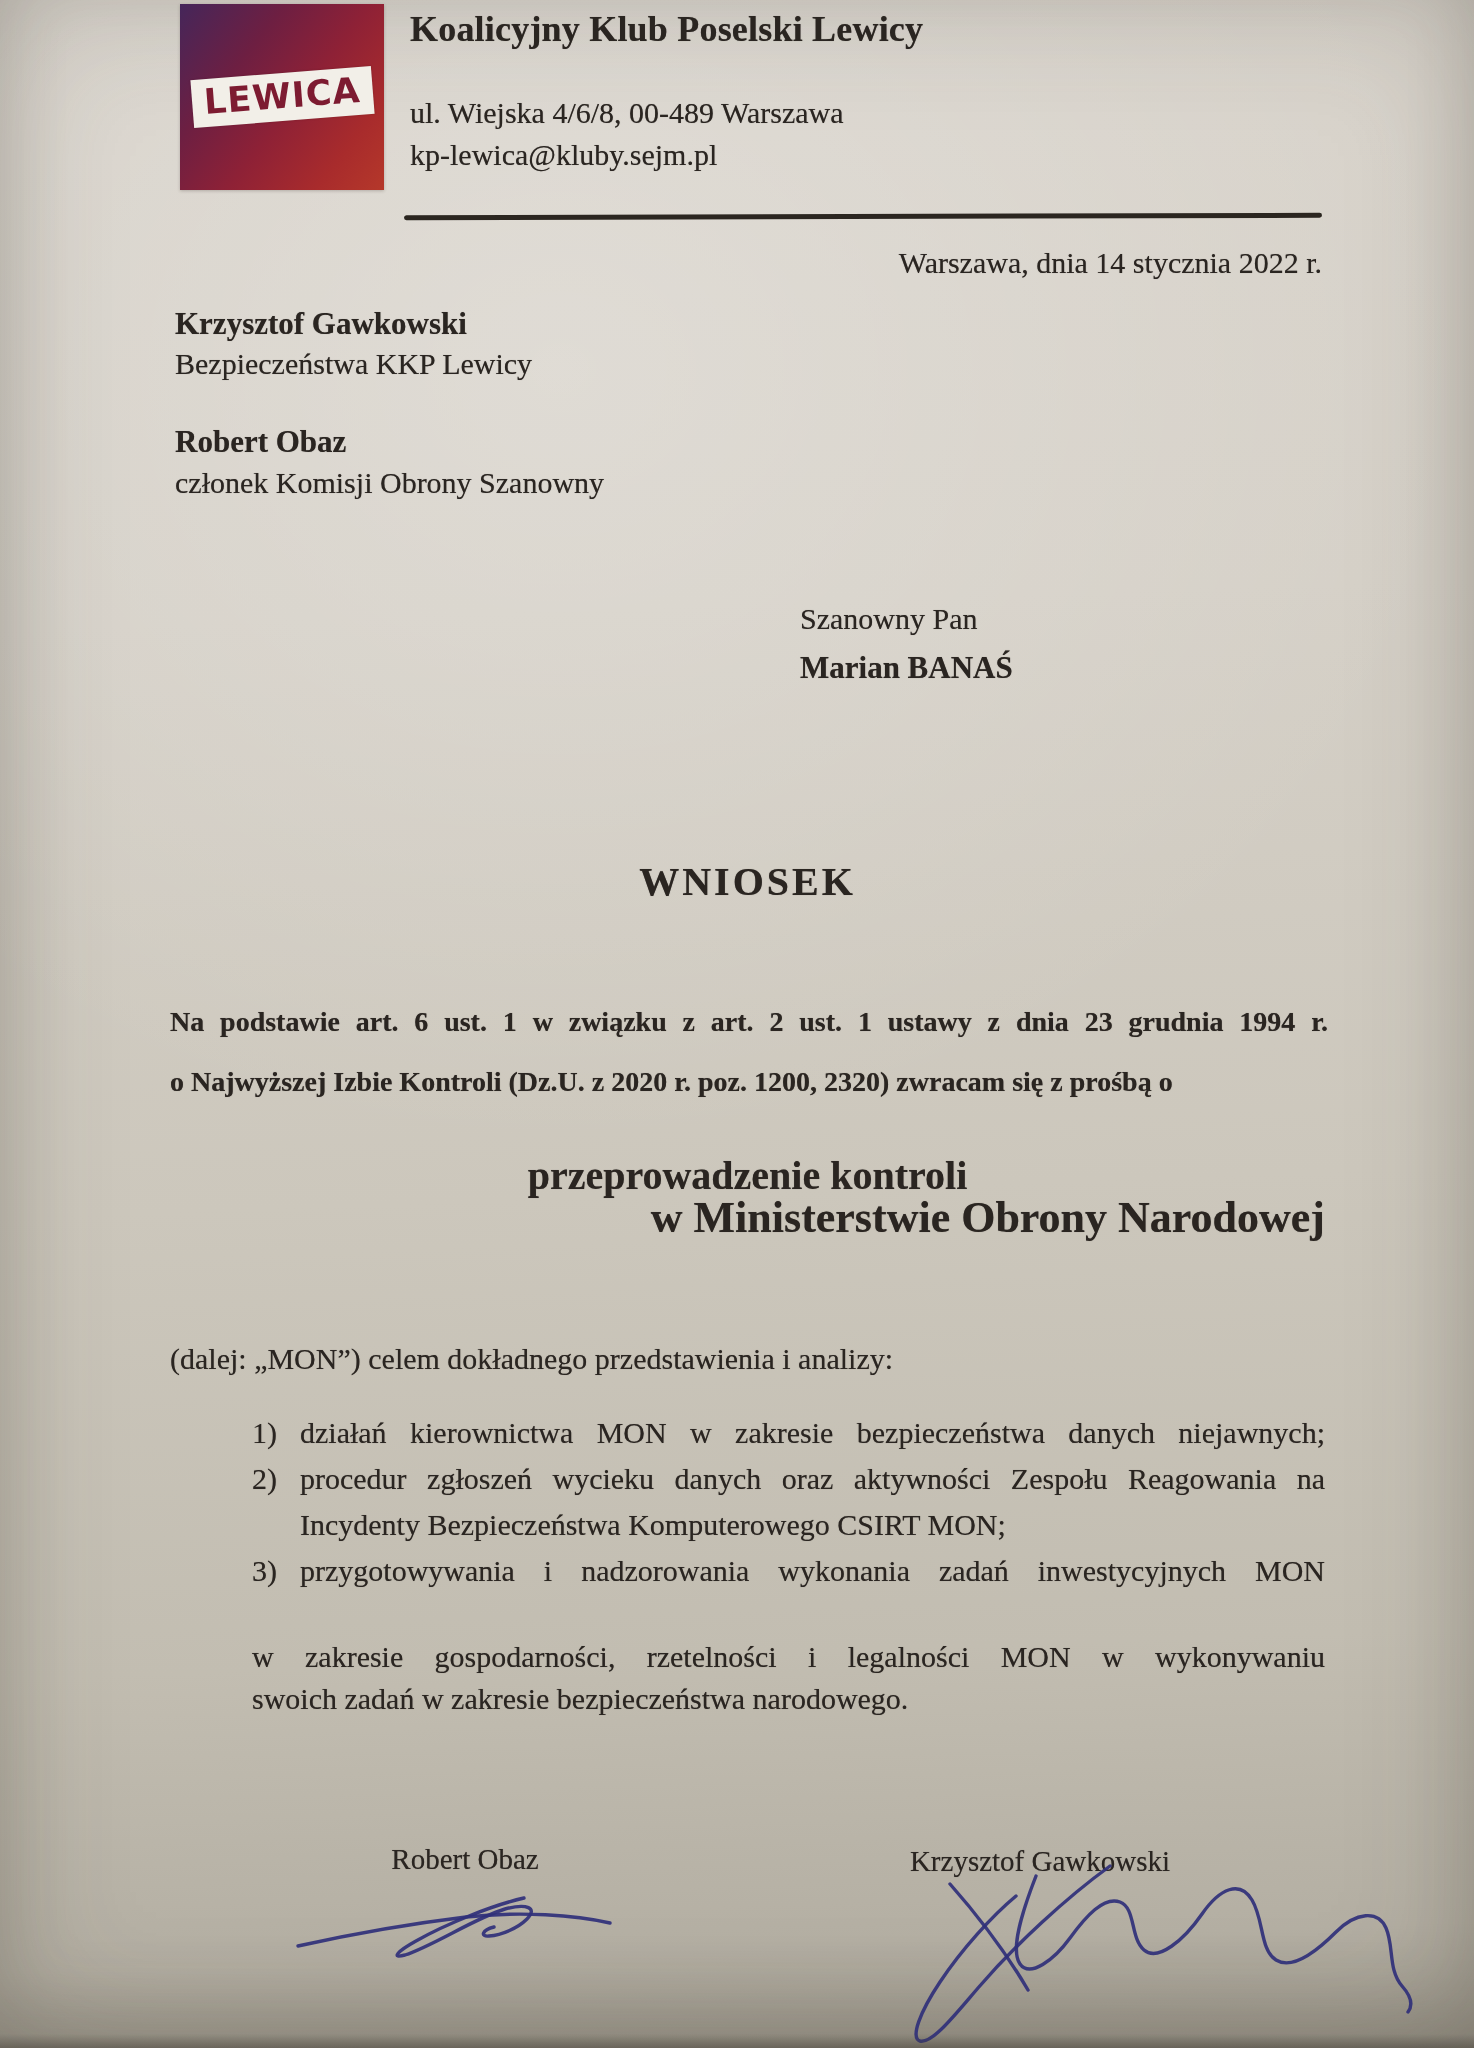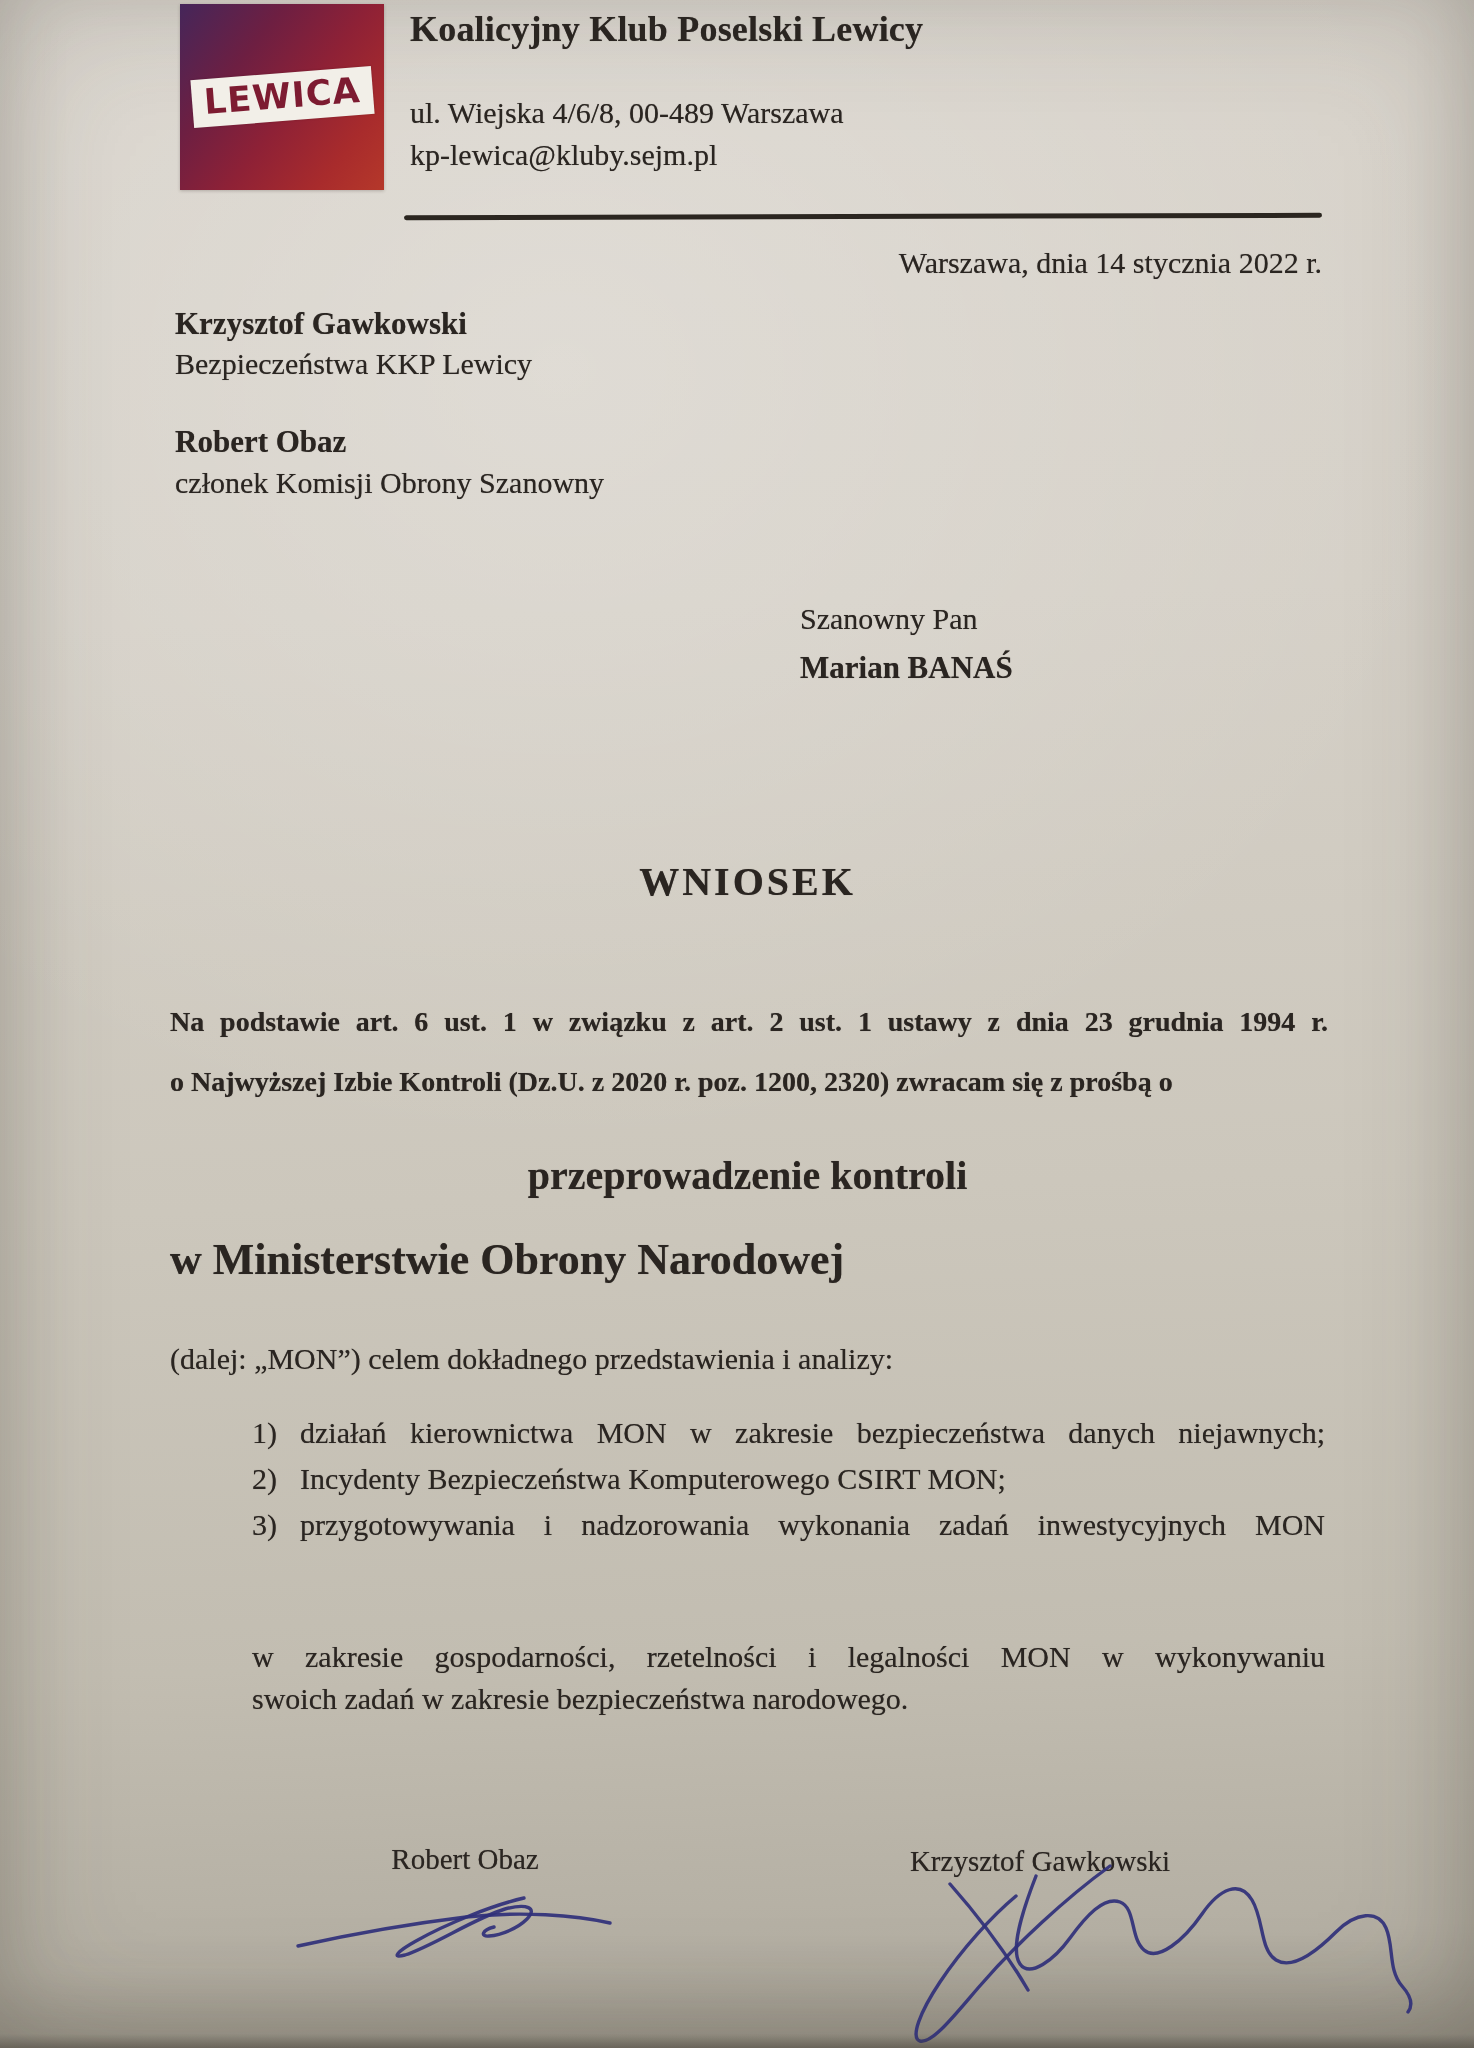--- a/index.html
+++ b/index.html
@@ -44,21 +44,21 @@
   .s2r{left:175px;top:466px;font-size:30px;}
   .rc0{left:800px;top:602px;font-size:30px;}
   .rc1{left:800px;top:650px;font-size:31px;font-weight:bold;}
   .rc2{left:800px;top:702px;font-size:31px;font-weight:bold;}
   
   .doc-title{left:170px;top:858px;width:1155px;text-align:center;font-size:40px;font-weight:bold;letter-spacing:3px;}
   .jline{text-align:justify;text-align-last:justify;white-space:nowrap;}
   .legal1{left:170px;top:1006px;width:1158px;font-size:28px;font-weight:bold;}
   .legal2{left:170px;top:1066px;width:1158px;font-size:28px;font-weight:bold;}
   .subj1{left:170px;top:1152px;width:1155px;text-align:center;font-size:40px;font-weight:bold;}
-  .subj2{left:170px;top:1234px;width:1155px;text-align:left;font-size:44px;font-weight:bold;}
+  .subj2{left:170px;top:1192px;width:1155px;text-align:right;font-size:44px;font-weight:bold;}
   .intro{left:170px;top:1342px;font-size:30px;}
   .list{left:252px;top:1410px;width:1073px;font-size:30px;line-height:46px;}
   .list-row{display:flex;}
   .num{width:48px;flex:none;}
   .itext{flex:1;min-width:0;}
   .closing{left:252px;top:1636px;width:1073px;font-size:30px;line-height:42px;}
   
   .sig-label-1{left:330px;top:1843px;width:270px;text-align:center;font-size:29px;}
   .sig-label-2{left:860px;top:1845px;width:360px;text-align:center;font-size:29px;}
   .sig-svg{position:absolute;}
@@ -102,20 +102,21 @@
   <div class="abs soft list">
     <div class="list-row">
       <div class="num">1)</div>
       <div class="itext">
         <div class="jline">działań kierownictwa MON w zakresie bezpieczeństwa danych niejawnych;</div>
       </div>
     </div>
     <div class="list-row">
       <div class="num">2)</div>
       <div class="itext">
+        <div class="jline">procedur zgłoszeń wycieku danych oraz aktywności Zespołu Reagowania na</div>
         <div>Incydenty Bezpieczeństwa Komputerowego CSIRT MON;</div>
       </div>
     </div>
     <div class="list-row">
       <div class="num">3)</div>
       <div class="itext">
         <div class="jline">przygotowywania i nadzorowania wykonania zadań inwestycyjnych MON</div>
       </div>
     </div>
   </div>

